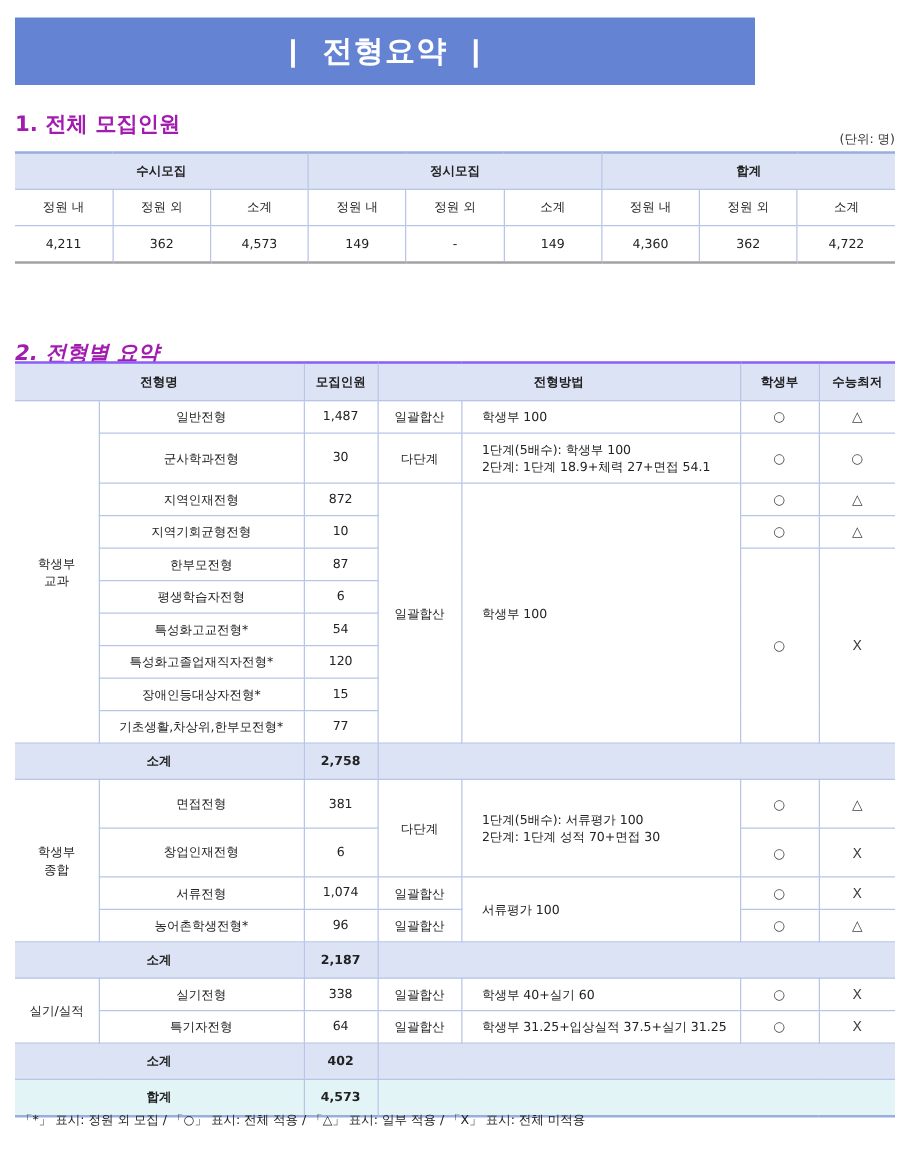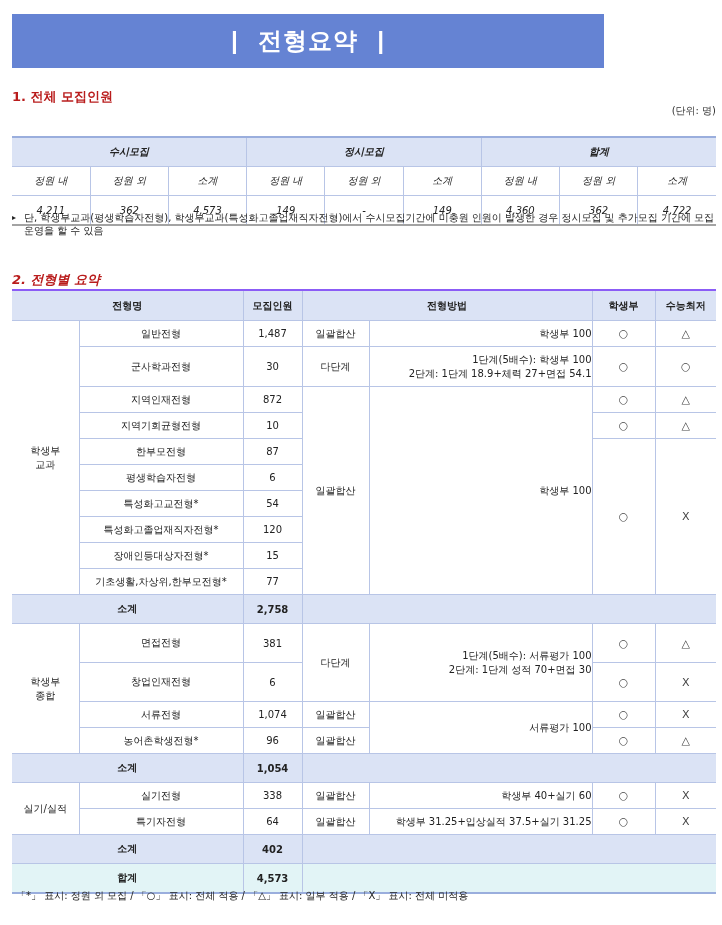--- a/index.html
+++ b/index.html
@@ -1,35 +1,35 @@
 <!DOCTYPE html>
 <html><head>
 <meta charset="utf-8">
 <style>
   html, body { margin:0; padding:0; background:#ffffff; }
   body { width:722px; height:925px; position:relative; font-family:"DejaVu Sans", sans-serif; color:#222; overflow:hidden; }
   .banner { position:absolute; left:12px; top:14px; width:592px; height:54px; background:#6583d3; color:#fff; display:flex; align-items:center; justify-content:center; font-size:24px; font-weight:bold; letter-spacing:1px;font-family:Liberation Mono, monospace; }
-  .sec-title { position:absolute; left:12px; font-size:13px; font-weight:bold; color:#b91c1c; }
+  .sec-title { position:absolute; left:12px; font-size:17px; font-weight:bold; color:#a21caf; }
   .unit { position:absolute; right:6px; top:104px; font-size:10px; color:#333; }
   table { border-collapse:collapse; position:absolute; left:12px; width:704px; table-layout:fixed; }
   td, th { border:1px solid #b8c5e6; text-align:center; font-size:10px; font-weight:normal; padding:0; }
-  .t1 { top:136px;font-style:italic; }
+  .t1 { top:121px; }
   .t1 th { background:#dbe3f5; font-weight:bold; height:28px; }
   .t1 td { height:28px; }
   .t1 tr:first-child th { border-top:2px solid #9aaedd; }
   .t1 tr:last-child td { border-bottom:2px solid #a3a3a3; }
   .t1 td:first-child, .t1 th:first-child { border-left:none; }
   .t1 td:last-child, .t1 th:last-child { border-right:none; }
   .notes { position:absolute; left:12px; top:211px; width:704px; font-size:10px; line-height:13px; color:#222; }
   .notes div { position:relative; padding-left:12px; }
   .notes div::before { content:"▸"; position:absolute; left:0; top:0; font-size:8px; }
   .t2 { top:289px; }
   .t2 th { background:#dbe3f5; font-weight:bold; height:29px; border-top:2px solid #8b5cf6; }
   .t2 td { height:24px; }
-  .t2 .left { text-align:right; padding-left:16px; }
+  .t2 .left { text-align:left; padding-left:16px; }
   .t2 .sub td { background:#dbe3f5; font-weight:bold; height:28px; }
   .t2 .total td { background:#e2f4f6; font-weight:bold; height:28px; border-bottom:2px solid #9aaedd; }
   .t2 td:first-child, .t2 th:first-child { border-left:none; }
   .t2 td:last-child, .t2 th:last-child { border-right:none; }
   .t2 .sub td:last-child, .t2 .total td:last-child { border-right:none; }
   .legend { position:absolute; left:16px; top:889px; font-size:10px; color:#222; }
   .sym { font-size:11px; color:#444; }
 </style>
 </head>
 <body>
@@ -67,21 +67,20 @@
     <td>-</td>
     <td>149</td>
     <td>4,360</td>
     <td>362</td>
     <td>4,722</td>
   </tr>
 </tbody>
   </table>
 
 <div class="notes">
-  <div>단, 학생부교과(평생학습자전형), 학생부교과(특성화고졸업재직자전형)에서 수시모집기간에 미충원 인원이 발생한 경우 정시모집 및 추가모집 기간에 모집 운영을 할 수 있음</div>
 </div>
 
 <div class="sec-title" style="top:271px;font-style:italic;">2. 전형별 요약</div>
 
 <table class="t2">
   <colgroup>
     <col style="width:67px">
       <col style="width:164px">
       <col style="width:59px">
       <col style="width:67px">
@@ -194,21 +193,21 @@
   </tr>
   <tr style="height:26px">
     <td>농어촌학생전형*</td>
     <td>96</td>
     <td>일괄합산</td>
     <td class="sym">○</td>
     <td class="sym">△</td>
   </tr>
   <tr class="sub">
     <td colspan="2">소계</td>
-    <td>1,054</td>
+    <td>2,187</td>
     <td colspan="4"></td>
   </tr>
 
   <tr style="height:26px">
     <td rowspan="2">실기/실적</td>
     <td>실기전형</td>
     <td>338</td>
     <td>일괄합산</td>
     <td class="left">학생부 40+실기 60</td>
     <td class="sym">○</td>

